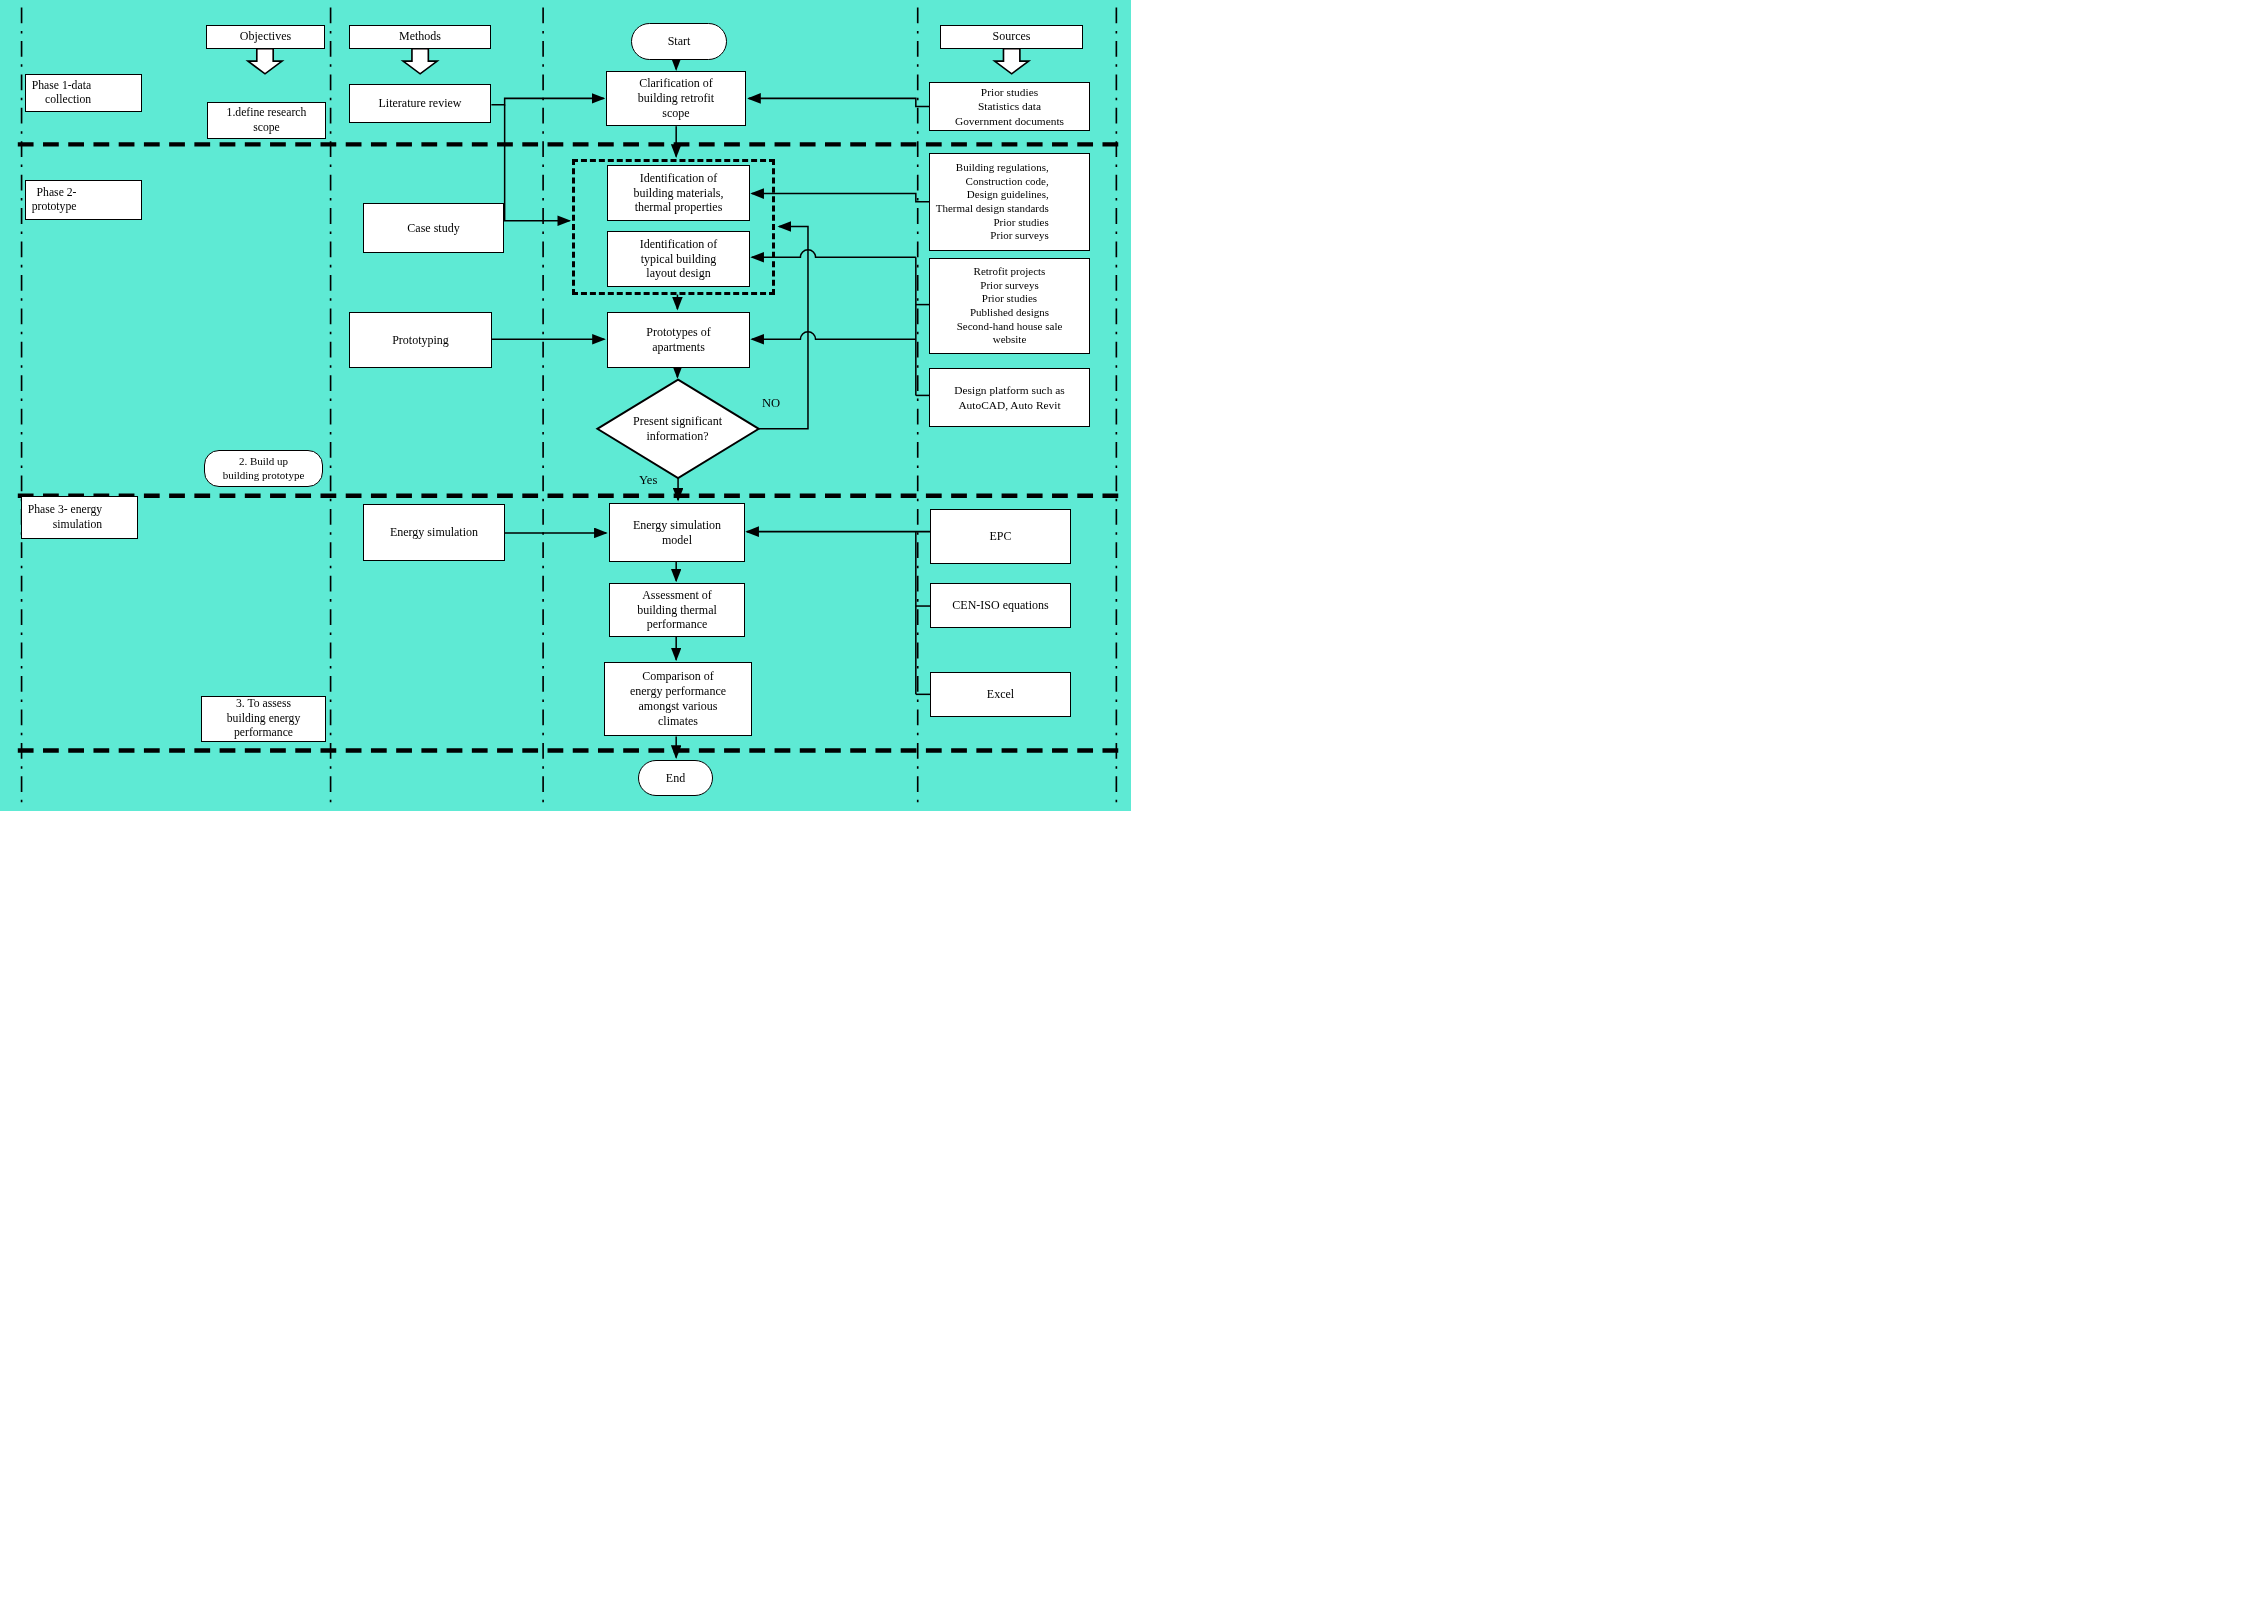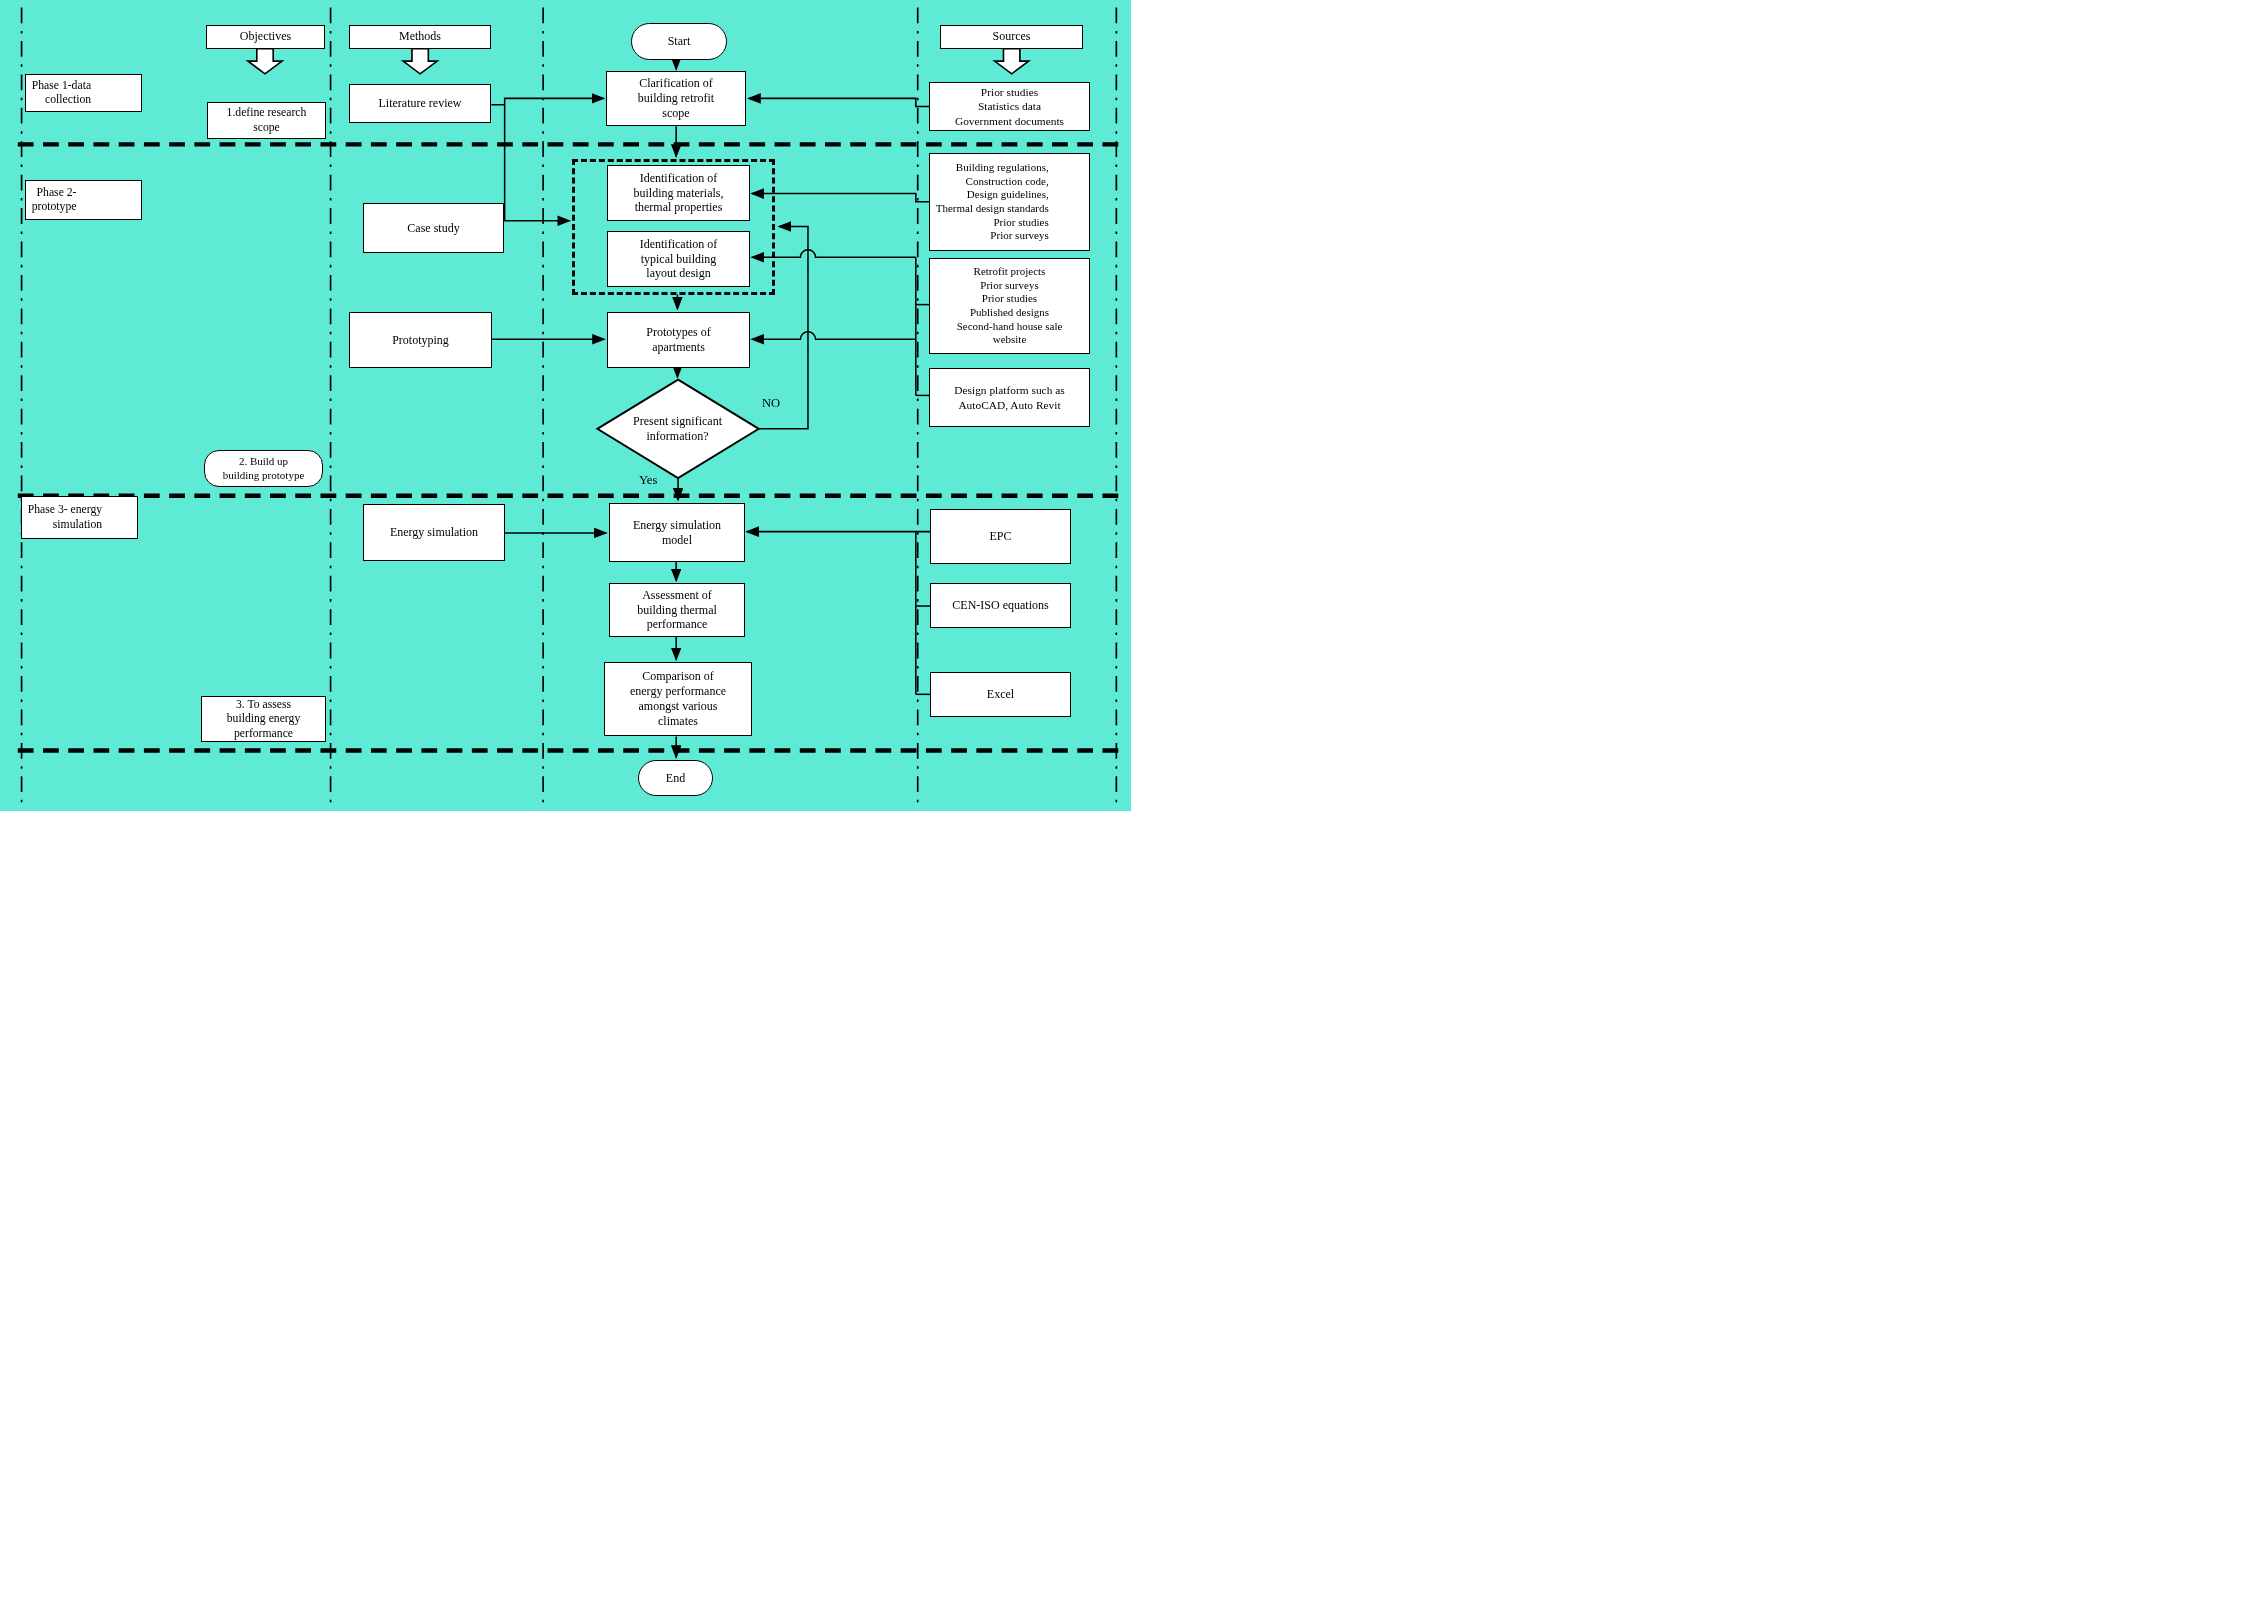--- a/index.html
+++ b/index.html
@@ -92,21 +92,21 @@
 collection</span></div>
   <div class="box leftalign" style="left:25px;top:148px;width:117px;height:40px;font-size:11.7px;margin-top:32px;"><span>Phase 2-
 prototype</span></div>
   <div class="box leftalign" style="left:21px;top:496px;width:117px;height:43px;font-size:11.7px;"><span>Phase 3- energy
 simulation</span></div>
 
   <div class="box" style="left:207px;top:102px;width:119px;height:37px;font-size:11.7px;"><span>1.define research
 scope</span></div>
   <div class="box" style="left:204px;top:450px;width:119px;height:37px;font-size:11px;border-radius:15px;"><span>2. Build up
 building prototype</span></div>
-  <div class="box" style="left:201px;top:696px;width:125px;height:46px;font-size:11.7px;align-items:flex-end;"><span>3. To assess
+  <div class="box" style="left:201px;top:696px;width:125px;height:46px;font-size:11.7px;"><span>3. To assess
 building energy
 performance</span></div>
 
   <div class="box" style="left:349px;top:84px;width:142px;height:39px;"><span>Literature review</span></div>
   <div class="box" style="left:351px;top:203px;width:141px;height:50px;margin-left:12px;"><span>Case study</span></div>
   <div class="box" style="left:349px;top:312px;width:143px;height:56px;"><span>Prototyping</span></div>
   <div class="box" style="left:363px;top:504px;width:142px;height:57px;"><span>Energy simulation</span></div>
 
   <div class="box" style="left:606px;top:71px;width:140px;height:55px;"><span>Clarification of
 building retrofit

